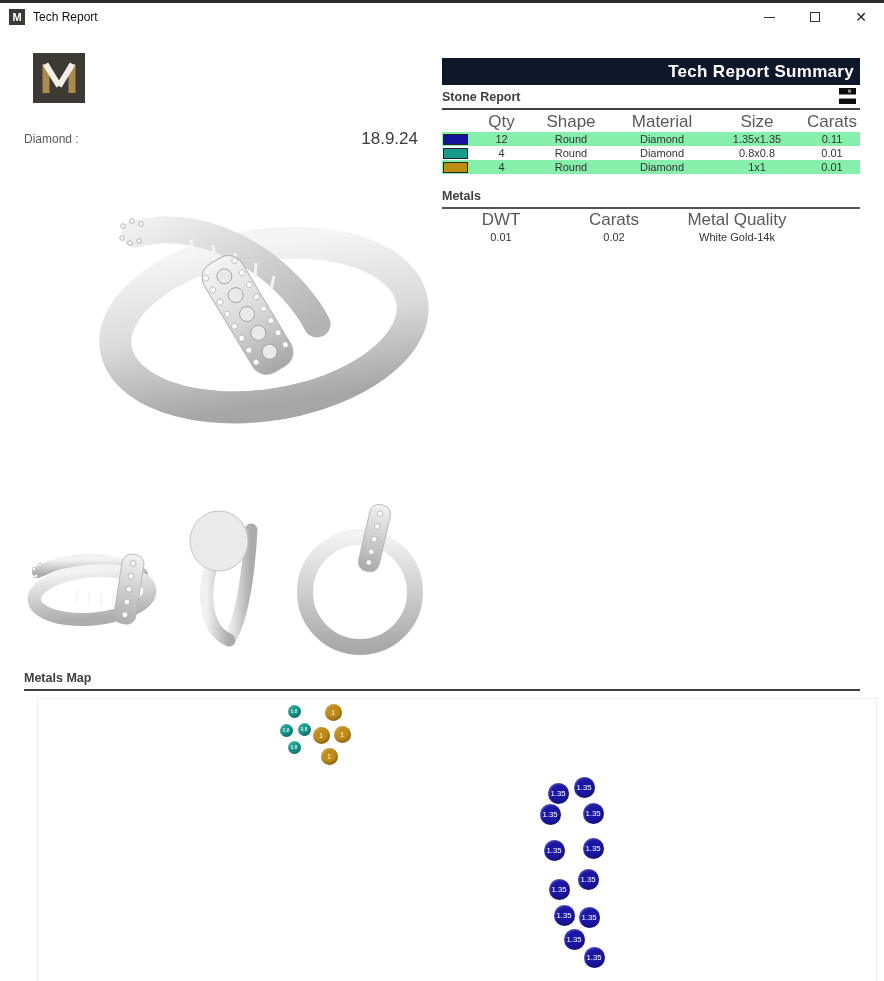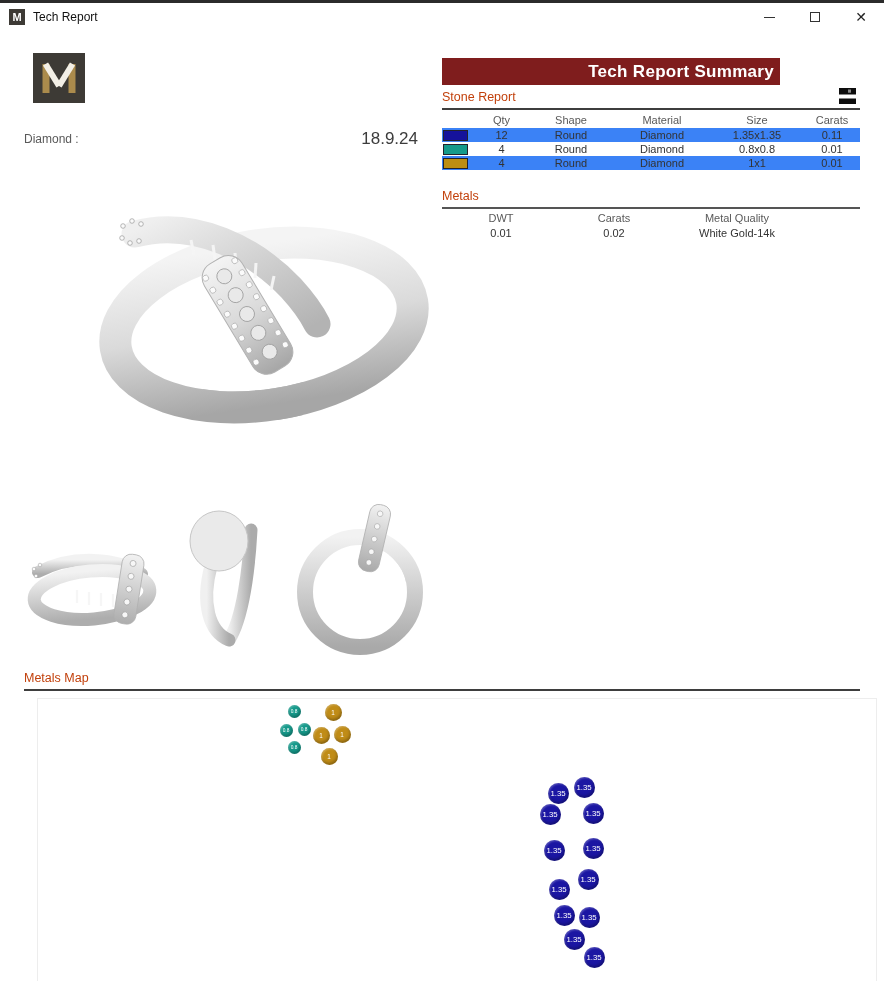--- a/index.html
+++ b/index.html
@@ -31,34 +31,34 @@
   .logo { position:absolute; left:33px; top:53px; }
   .customer { position:absolute; left:24px; top:132px; font-size:12px; color:#595959; }
   .date { position:absolute; left:290px; top:129px; width:128px; text-align:right;
     font-size:17px; color:#3c3c3c; }
   .main-render { position:absolute; left:95px; top:190px; }
   .view-top   { position:absolute; left:22px;  top:532px; }
   .view-side  { position:absolute; left:183px; top:508px; }
   .view-front { position:absolute; left:288px; top:500px; }
   
   .banner {
-    position:absolute; left:442px; top:58px; width:338px; height:27px;
-    background:#7f1d1d; color:#fff; font-weight:bold; font-size:17px;
+    position:absolute; left:442px; top:58px; width:418px; height:27px;
+    background:#0f172a; color:#fff; font-weight:bold; font-size:17px;
     text-align:right; line-height:27px; padding-right:6px; letter-spacing:.3px;
   }
-  .sec-title { position:absolute; font-size:12.5px; font-weight:normal; color:#c2410c; }
+  .sec-title { position:absolute; font-size:12.5px; font-weight:bold; color:#404040; }
   .rule { position:absolute; height:2px; background:#3e3e3e; }
   .save-btn { position:absolute; left:838px; top:87px; width:19px; height:18px;
     border:none; background:transparent; padding:0; cursor:default; }
   table.rpt { position:absolute; border-collapse:collapse; table-layout:fixed;
     width:418px; font-size:11px; color:#333; }
-  table.rpt th { font-weight:normal; color:#595959; font-size:11px; height:16px;
+  table.rpt th { font-weight:normal; color:#595959; font-size:17px; height:16px;
     text-align:center; padding:0; }
   table.rpt td { height:14px; text-align:center; padding:0; }
-  table.rpt tr.alt { background:#3b82f6; }
+  table.rpt tr.alt { background:#86efac; }
   .swatch { display:block; width:25px; height:11px; border:1px solid #23232b;
     margin:1px 0 1px 1px; }
   #stone-table { left:442px; top:112px; }
   #metals-table { left:442px; top:210px; }
   
   .map-panel { position:absolute; left:37px; top:698px; width:840px; height:300px;
     background:#fff; border:1px solid #ededed; border-bottom:none; }
   .stone { position:absolute; border-radius:50%; color:#fff;
     display:flex; align-items:center; justify-content:center;
     box-shadow: inset -1px -2px 3px rgba(0,0,0,.28), inset 1px 1px 2px rgba(255,255,255,.28); }

